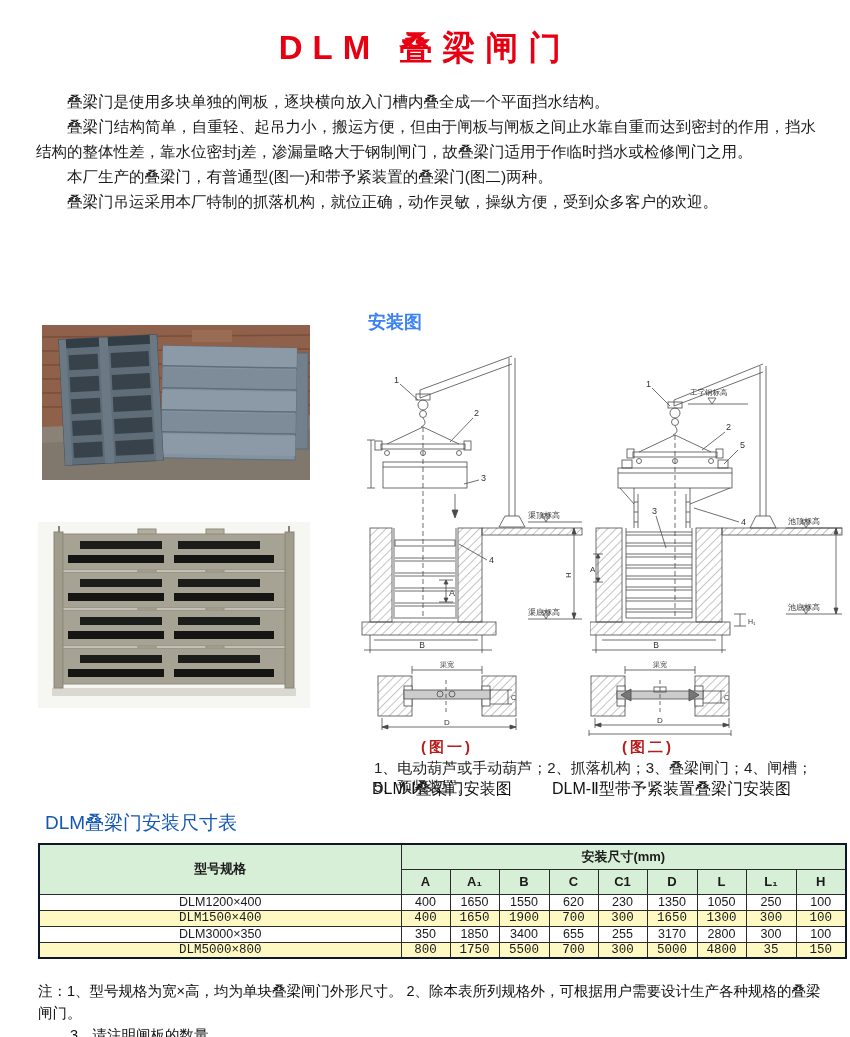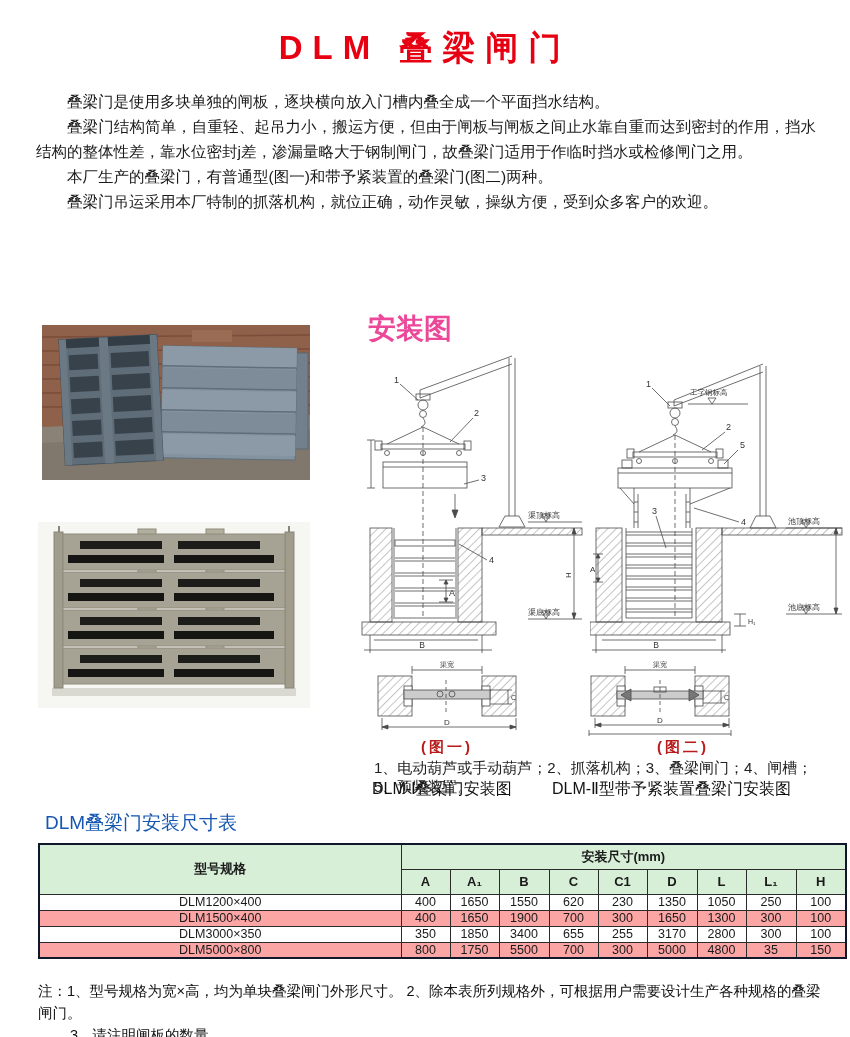--- a/index.html
+++ b/index.html
@@ -14,21 +14,21 @@
     position:absolute; top:26px; left:0; width:100%;
     text-align:center; font-size:33px; font-weight:bold;
     color:#e60012; letter-spacing:10px;
   }
   .intro { position:absolute; top:89px; left:36px; width:780px;
     font-size:15.5px; line-height:25px; text-align:justify; }
   .intro p { text-indent:2em; }
   .photo { position:absolute; }
   .diag-heading {
     position:absolute; left:368px; top:310px;
-    font-size:28px; font-weight:bold; color:#ec4899;
+    font-size:18px; font-weight:bold; color:#3b82f6;
   }
   .diag { position:absolute; }
   .fig-caption { position:absolute; width:150px; text-align:center;
     font-size:15px; font-weight:bold; letter-spacing:3px; color:#b91c1c; }
   .parts-note { position:absolute; left:374px; top:759px; width:460px;
     font-size:15px; color:#222; }
   .fig-title { position:absolute; top:779px; font-size:16px; color:#111; }
   .table-heading {
     position:absolute; left:45px; top:810px;
     font-size:19px; font-weight:normal; color:#1557b0;
@@ -36,21 +36,21 @@
   .dim-table {
     position:absolute; left:38px; top:843px; width:807px;
     border-collapse:collapse; table-layout:fixed;
     border:2px solid #0f172a;
   }
   .dim-table th, .dim-table td {
     border:1px solid #2b2b2b; text-align:center; vertical-align:middle;
     font-size:12.5px; height:16px; padding:0;
   }
   .dim-table th { background:#d7eed7; font-size:13px; height:25px; }
-  .dim-table tr.alt td { background:#fca5a5; }
+  .dim-table tr.alt td { background:#fef9c3;font-family:Liberation Mono, monospace; }
   .notes { position:absolute; left:38px; top:980px; width:790px;
     font-size:14.5px; line-height:22px; color:#111; }
   .notes .n2 { padding-left:32px; }
 </style>
 </head>
 <body>
 
 <div class="page">
 
   <div class="title">DLM 叠梁闸门</div>
@@ -403,21 +403,21 @@
     <line x1="146" y1="74" x2="146" y2="80"></line>
     <line x1="4" y1="78" x2="146" y2="78"></line>
     <g stroke="none" fill="#333">
       <text x="75" y="11" text-anchor="middle" font-size="7">渠宽</text>
       <text x="139" y="44" font-size="7">C</text>
       <text x="75" y="67" text-anchor="middle" font-size="8">D</text>
     </g>
   </svg>
 
   <div class="fig-caption" style="left:372px;top:738px">(图一)</div>
-  <div class="fig-caption" style="left:608px;top:738px">(图二)</div>
+  <div class="fig-caption" style="left:573px;top:738px">(图二)</div>
 
   <div class="parts-note">1、电动葫芦或手动葫芦；2、抓落机构；3、叠梁闸门；4、闸槽；5、预紧装置。</div>
 
   <div class="fig-title" style="left:372px">DLM-Ⅰ叠梁门安装图</div>
   <div class="fig-title" style="left:552px">DLM-Ⅱ型带予紧装置叠梁门安装图</div>
 
   <div class="table-heading">DLM叠梁门安装尺寸表</div>
 
   <table class="dim-table">
     <colgroup>

